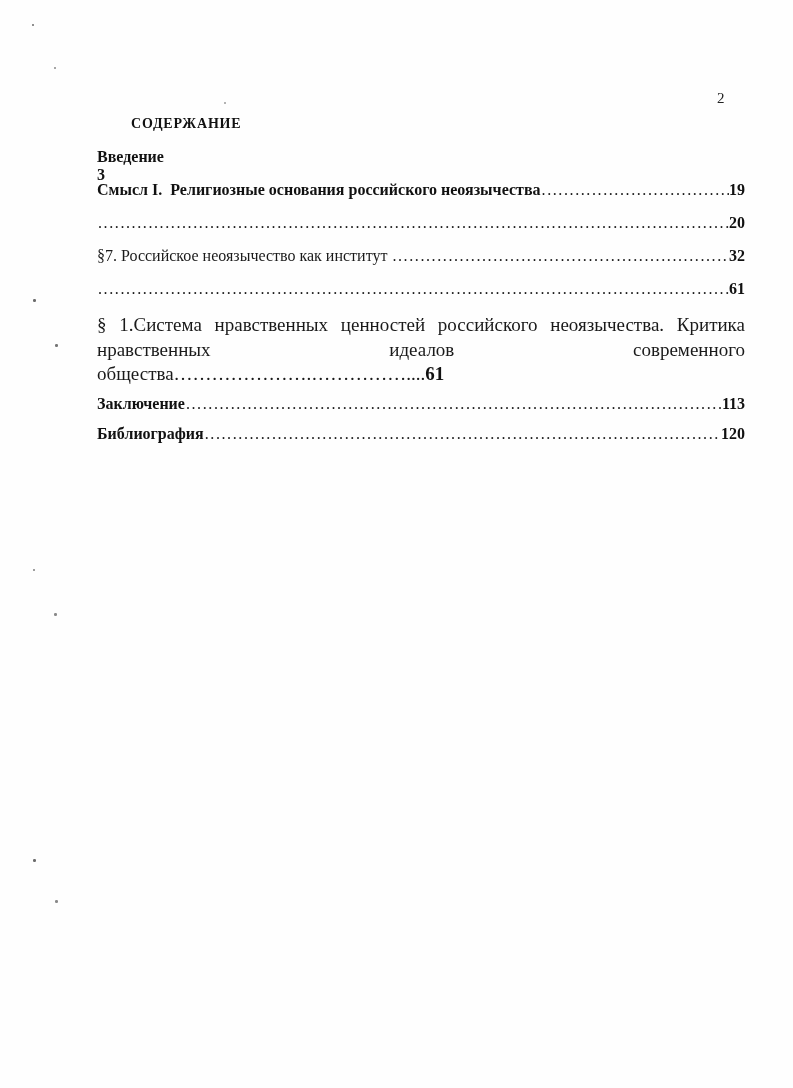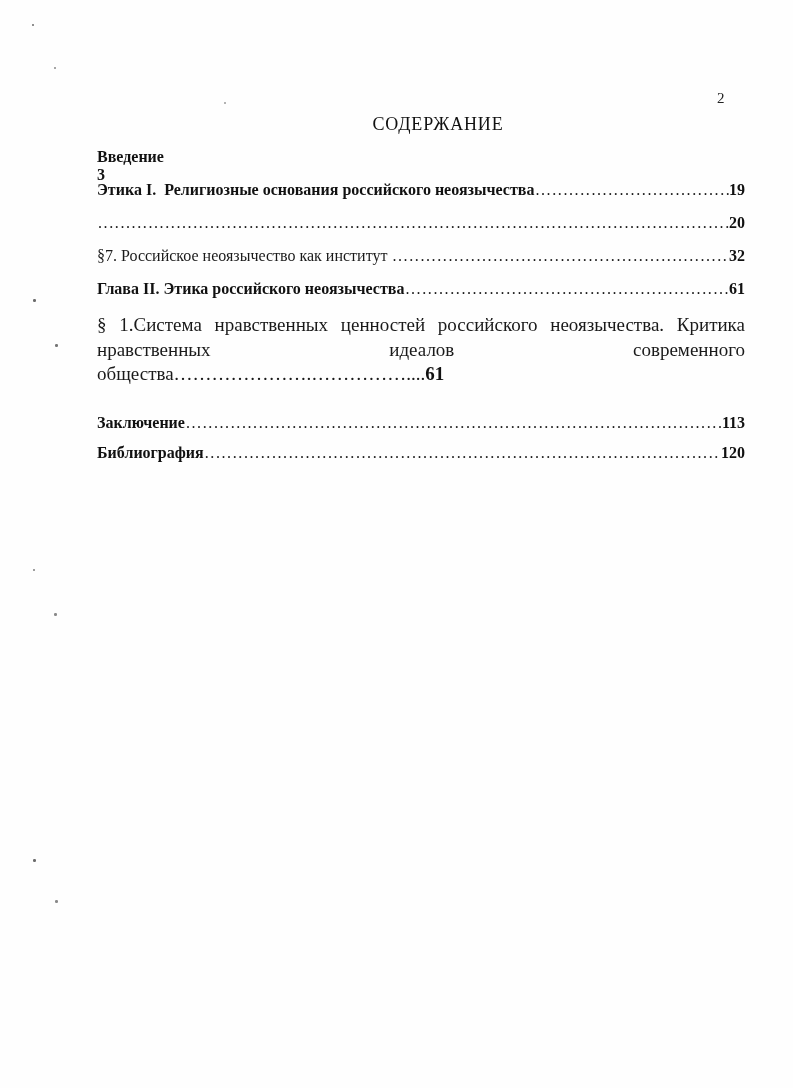--- a/index.html
+++ b/index.html
@@ -20,25 +20,25 @@
   }
   .corner-page-num {
     position: absolute;
     top: 90px;
     left: 717px;
     font-size: 15px;
     color: #222;
   }
   .doc-title {
     width: 648px;
-    text-align: center;
+    text-align: left;
     padding-left: 34px;
     box-sizing: border-box;
-    font-weight: normal;
-    font-size: 18px;
+    font-weight: bold;
+    font-size: 14px;
     letter-spacing: 0.8px;
     line-height: 20px;
     color: #111;
   }
   .toc {
     width: 648px;
   }
   .entry {
     display: flex;
     height: 18px;
@@ -65,21 +65,21 @@
   .first-entry { margin-top: 14px; flex-direction: column; }
   .chapter2 { margin-top: 9px; }
   .para {
     font-size: 19px;
     line-height: 24.5px;
     text-align: justify;
     color: #1a1a1a;
   }
   .para-1 { margin-top: 8px; }
   .para-2 { margin-top: 13px; }
-  .conclusion { margin-top: 27px; }
+  .conclusion { margin-top: 8px; }
   .bibliography { margin-top: -3px; align-items: flex-end; }
   .speck {
     position: absolute;
     background: #3a3a3a;
     border-radius: 50%;
   }
 </style>
 </head>
 <body>
 
@@ -91,38 +91,37 @@
 
   <div class="toc">
 
     <div class="entry bold first-entry">
       <span class="label">Введение </span>
       <span class="leader">........................................................................................................................................................................</span>
       <span class="pagenum">3</span>
     </div>
 
     <div class="entry bold">
-      <span class="label">Этика I.  Религиозные основания российского неоязычества</span>
+      <span class="label">Смысл I.  Религиозные основания российского неоязычества</span>
       <span class="leader">........................................................................................................................................................................</span>
       <span class="pagenum">19</span>
     </div>
 
     <div class="entry">
       <span class="leader">........................................................................................................................................................................</span>
       <span class="pagenum">20</span>
     </div>
 
     <div class="entry">
       <span class="label">§7. Российское неоязычество как институт </span>
       <span class="leader">........................................................................................................................................................................</span>
       <span class="pagenum">32</span>
     </div>
 
     <div class="entry bold chapter2">
-      <span class="label">Глава II. Этика российского неоязычества</span>
       <span class="leader">........................................................................................................................................................................</span>
       <span class="pagenum">61</span>
     </div>
 
     <div class="para para-1">
       <span>§ 1.Система нравственных ценностей российского неоязычества. Критика нравственных идеалов современного общества………………….……………....</span><span class="pagenum">61</span>
     </div>
 
 
     <div class="entry bold conclusion">

